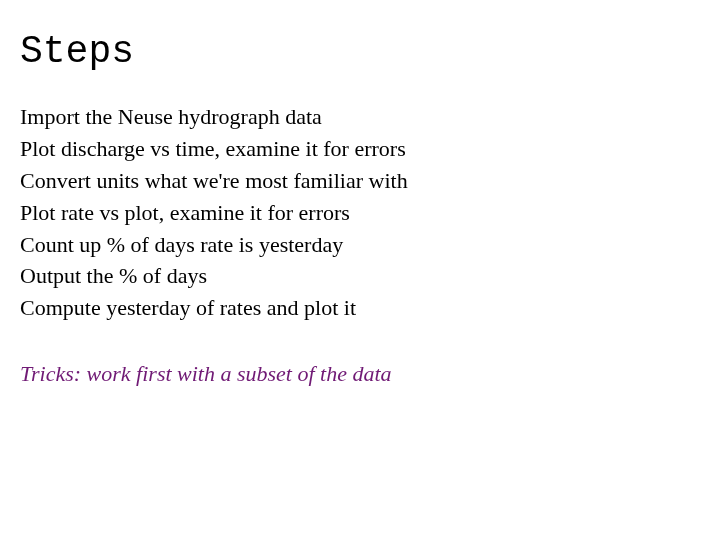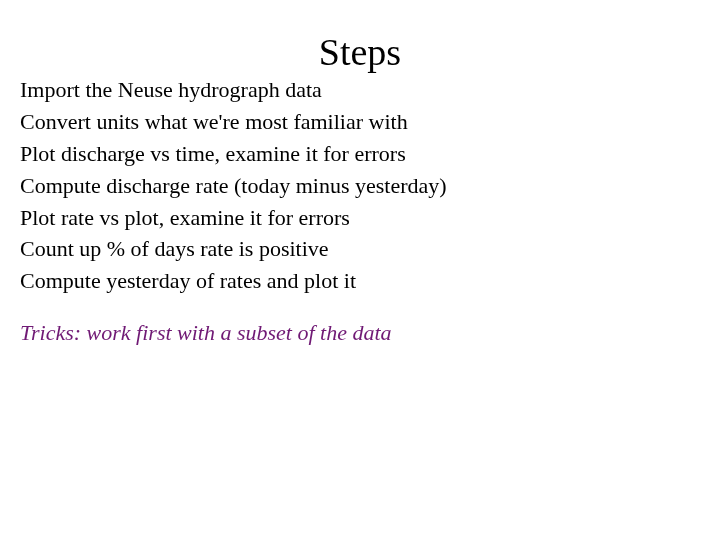--- a/index.html
+++ b/index.html
@@ -20,31 +20,31 @@
       width: 720px;
       height: 540px;
       padding: 30px 20px 20px 20px;
       display: flex;
       flex-direction: column;
       align-items: flex-start;
     }
 
     .title {
       width: 100%;
-      text-align: center;
       font-size: 38px;
       font-weight: normal;
       color: #000000;
-      font-family: Liberation Serif, serif;
+      margin-bottom: 28px;
+      font-family: Liberation Mono, monospace;
     }
 
     .steps-list {
       padding-left: 0;
       list-style: none;
-      margin-bottom: 16px;
+      margin-bottom: 30px;
     }
 
     .steps-list li {
       font-size: 22px;
       color: #000000;
       line-height: 1.45;
       font-family: Georgia, serif;
     }
 
     .tricks {
@@ -56,21 +56,21 @@
       margin-top: 4px;
     }
   </style>
 </head>
 <body>
 
 <div class="page">
   <h1 class="title">Steps</h1>
   <ul class="steps-list">
     <li>Import the Neuse hydrograph data</li>
+    <li>Plot discharge vs time, examine it for errors</li>
     <li>Convert units what we're most familiar with</li>
-    <li>Plot discharge vs time, examine it for errors</li>
-    <li>Compute discharge rate (today minus yesterday)</li>
     <li>Plot rate vs plot, examine it for errors</li>
-    <li>Count up % of days rate is positive</li>
+    <li>Count up % of days rate is yesterday</li>
+    <li>Output the % of days</li>
     <li>Compute yesterday of rates and plot it</li>
   </ul>
   <p class="tricks">Tricks: work first with a subset of the data</p>
 </div>
 
 </body></html>

